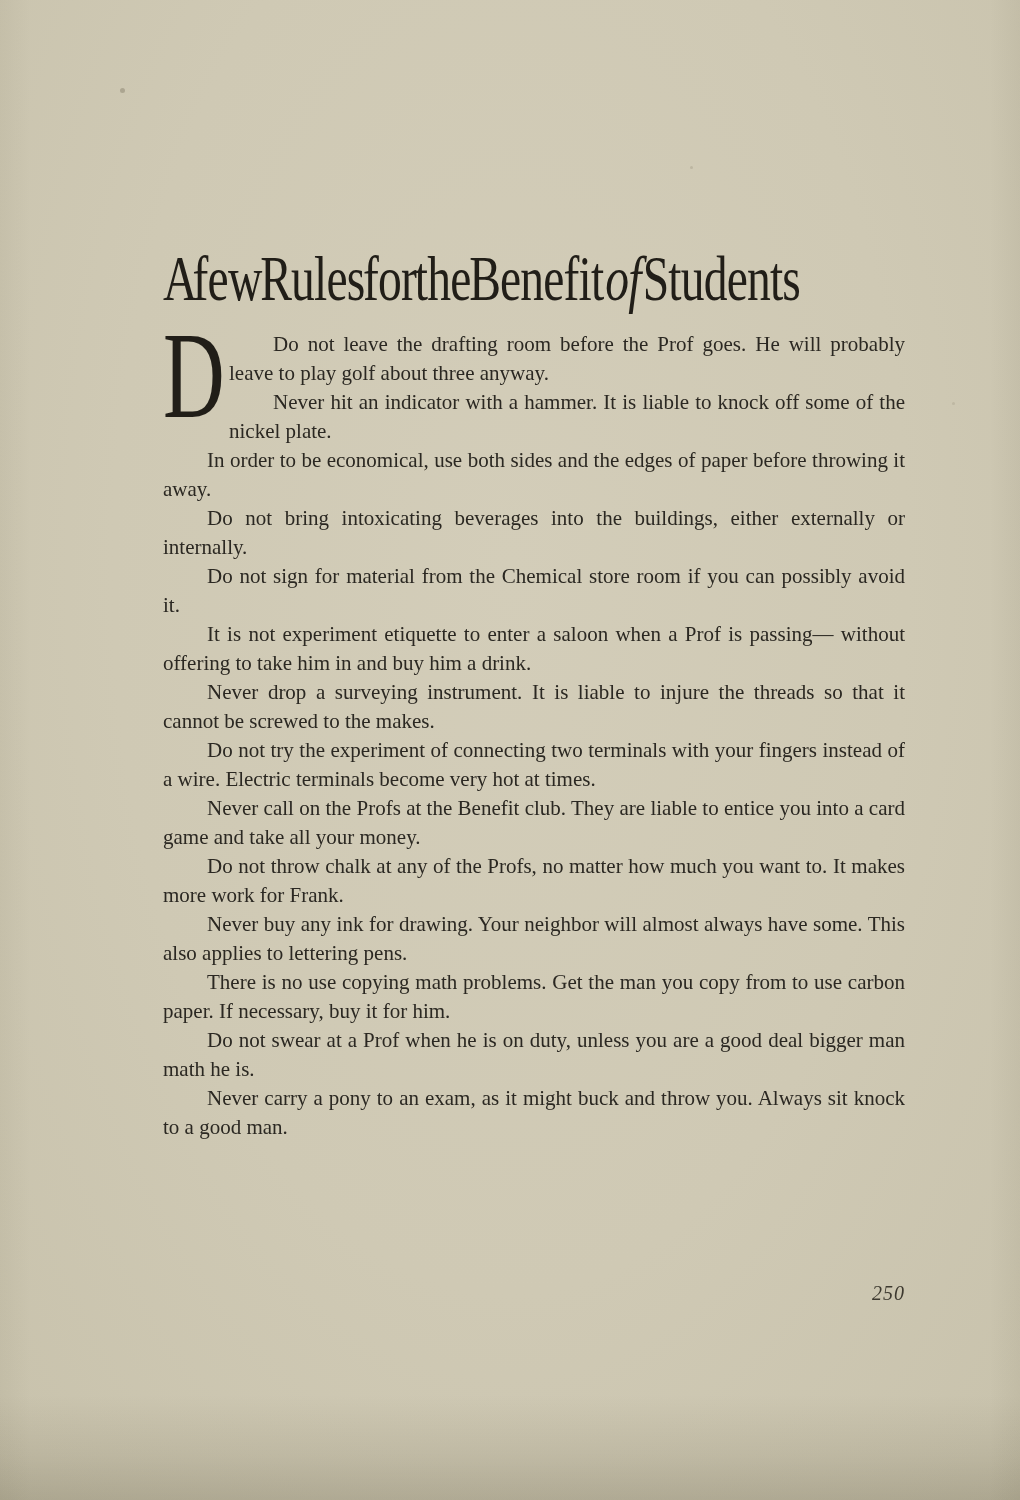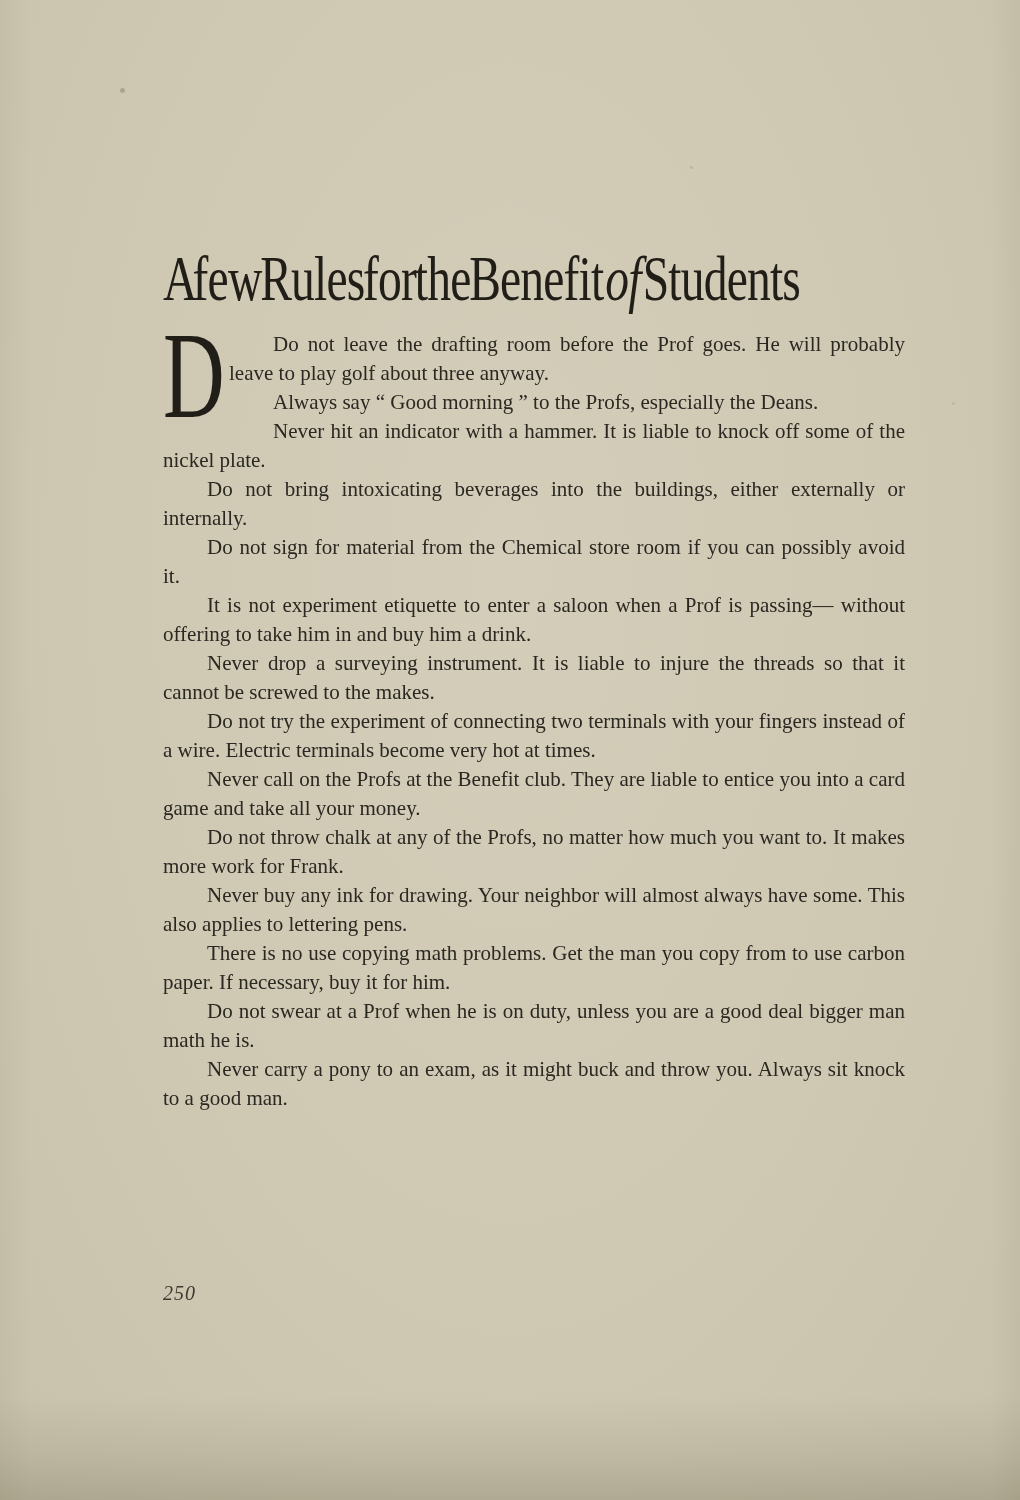--- a/index.html
+++ b/index.html
@@ -46,21 +46,21 @@
     width:58px;
     font-size:122px;
     line-height:84px;
     margin:4px 8px 0 0;
     color:#211e18;
     transform:scaleX(0.70);
     transform-origin:0 50%;
   }
   .page-number{
     position:absolute;left:163px;top:1282px;width:742px;
-    text-align:left;
+    text-align:right;
     font-style:italic;
     font-size:20px;
     letter-spacing:1px;
     color:#3d392f;
   }
 </style>
 </head>
 <body>
 
 <div class="page">
@@ -73,22 +73,22 @@
     <span class="title-inner">
       <span>A few Rules for the Benefit </span><span class="of">of</span><span> Students</span>
     </span>
   </div>
 
   <div class="page-body">
     <p class="first">
       <span class="drop-cap">D</span>
     </p>
     <p>Do not leave the drafting room before the Prof goes.  He will probably leave to play golf about three anyway.</p>
-    <p>Always say “ Good morning ” to the Profs, especially the Deans.</p>
     <p>Never hit an indicator with a hammer.  It is liable to knock off some of the nickel plate.</p>
+    <p>In order to be economical, use both sides and the edges of paper before throwing it away.</p>
     <p>Do not bring intoxicating beverages into the buildings, either externally or internally.</p>
     <p>Do not sign for material from the Chemical store room if you can possibly avoid it.</p>
     <p>It is not experiment etiquette to enter a saloon when a Prof is passing— without offering to take him in and buy him a drink.</p>
     <p>Never drop a surveying instrument.  It is liable to injure the threads so that it cannot be screwed to the makes.</p>
     <p>Do not try the experiment of connecting two terminals with your fingers instead of a wire.  Electric terminals become very hot at times.</p>
     <p>Never call on the Profs at the Benefit club.  They are liable to entice you into a card game and take all your money.</p>
     <p>Do not throw chalk at any of the Profs, no matter how much you want to.  It makes more work for Frank.</p>
     <p>Never buy any ink for drawing.  Your neighbor will almost always have some.  This also applies to lettering pens.</p>
     <p>There is no use copying math problems.  Get the man you copy from to use carbon paper.  If necessary, buy it for him.</p>
     <p>Do not swear at a Prof when he is on duty, unless you are a good deal bigger man math he is.</p>

